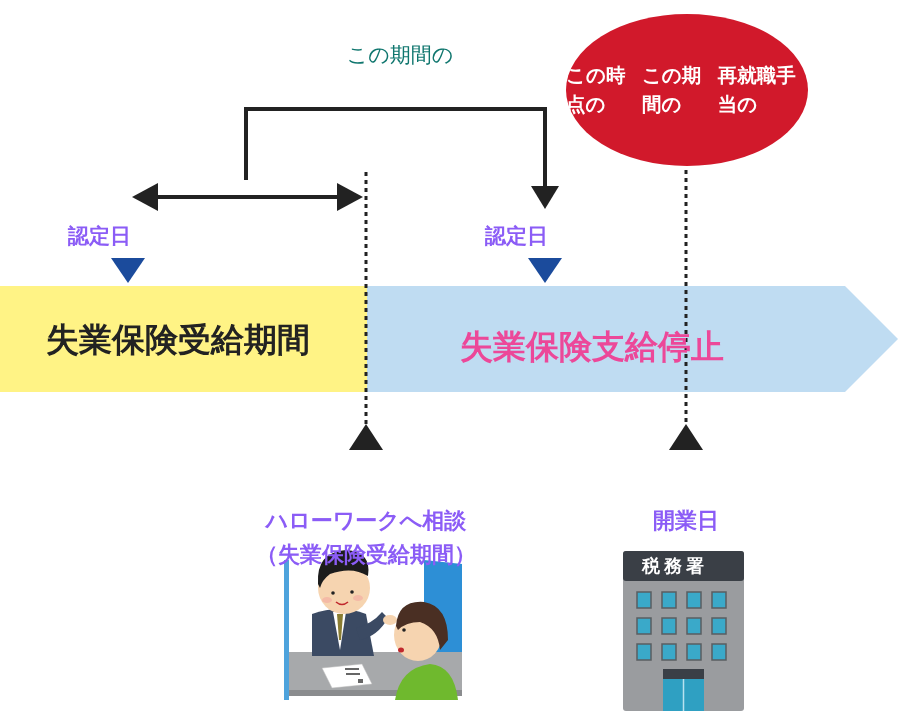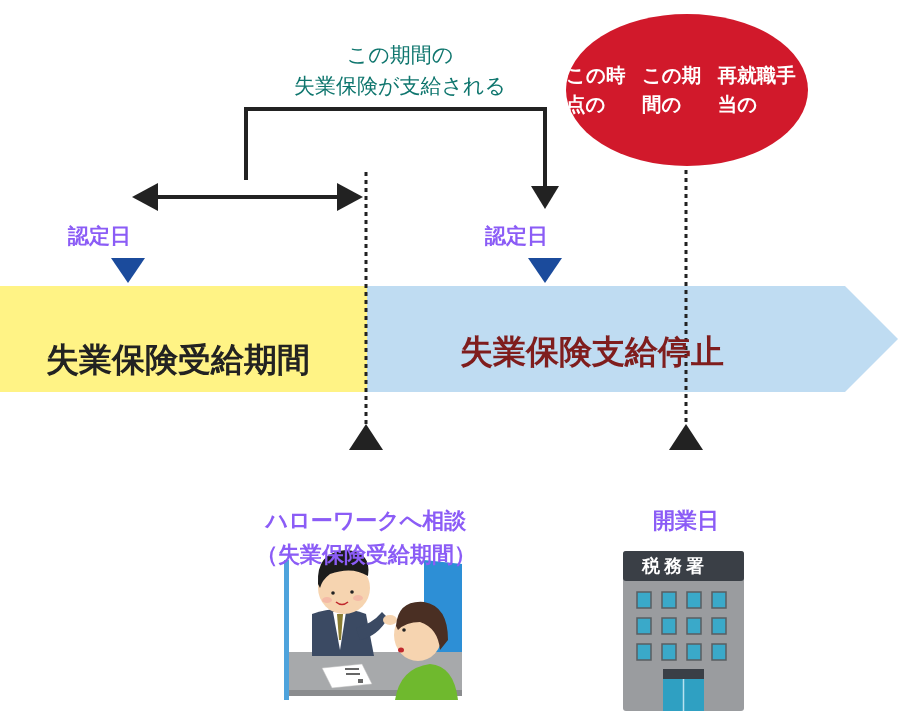--- a/index.html
+++ b/index.html
@@ -5,21 +5,21 @@
   html, body { margin: 0; padding: 0; background: #ffffff; }
   body { width: 898px; height: 727px; position: relative; overflow: hidden;
          font-family: "DejaVu Sans", "Liberation Sans", sans-serif; }
   .abs { position: absolute; }
   .top-caption { left: 250px; top: 40px; width: 300px; text-align: center;
                  color: #0f766e; font-size: 21px; line-height: 31px; font-weight: normal; }
   .ellipse { left: 566px; top: 14px; width: 242px; height: 152px; border-radius: 50%;
              display: flex; flex-direction: row; align-items: center; justify-content: flex-start; }
   .ellipse span { color: #ffffff; font-size: 19.5px; line-height: 29px; font-weight: bold; display: block; }
   .nintei { color: #8b5cf6; font-size: 21px; font-weight: bold; text-align: left; width: 120px; }
-  .bar-text { font-size: 33px; font-weight: bold; white-space: nowrap; margin-top: 20px; }
+  .bar-text { font-size: 33px; font-weight: bold; white-space: nowrap; }
   .red-label { color: #8b5cf6; font-size: 22px; line-height: 34px; font-weight: bold;
                text-align: center; white-space: nowrap; margin-top: 36px; }
 </style>
 </head>
 <body>
 
 <svg class="abs" style="left:0;top:0" width="898" height="727" viewBox="0 0 898 727">
 
   <rect x="0" y="286" width="367" height="106" fill="#fff385"></rect>
   <polygon points="367,286 845,286 898,339 845,392 367,392" fill="#bfdcf2"></polygon>
@@ -95,34 +95,33 @@
     <rect x="663" y="669" width="41" height="42" fill="#2fa0c2"></rect>
     <rect x="663" y="669" width="41" height="10" fill="#3a3f46"></rect>
     <line x1="683.5" y1="679" x2="683.5" y2="711" stroke="#b8e2ef" stroke-width="1.5"></line>
   </g>
 </svg>
 
 <div class="abs" style="left:623px;top:553px;width:104px;text-align:center;color:#fff;font-size:18px;font-weight:bold;letter-spacing:4px;line-height:26px;">税務署</div>
 
 <div class="abs top-caption">
   <div>この期間の</div>
-  <div>失業保険が支給される</div>
 </div>
 
 <div class="abs ellipse" style="background:#d1192b;">
   <span>この時点の</span>
   <span>この期間の</span>
   <span>再就職手当の</span>
 </div>
 
 <div class="abs nintei" style="left:68px;top:222px;">認定日</div>
 <div class="abs nintei" style="left:485px;top:222px;">認定日</div>
 
 <div class="abs bar-text" style="left:46px;top:318px;color:#222;">失業保険受給期間</div>
-<div class="abs bar-text" style="left:460px;top:310px;color:#7f1d1d;">失業保険支給停止</div>
+<div class="abs bar-text" style="left:460px;top:325px;color:#ec4899;">失業保険支給停止</div>
 
 <div class="abs red-label" style="left:216px;top:468px;width:300px;">
   <div>ハローワークへ相談</div>
   <div>（失業保険受給期間）</div>
 </div>
 <div class="abs red-label" style="left:576px;top:468px;width:220px;">
   <div>開業日</div>
 </div>
 
 </body></html>

